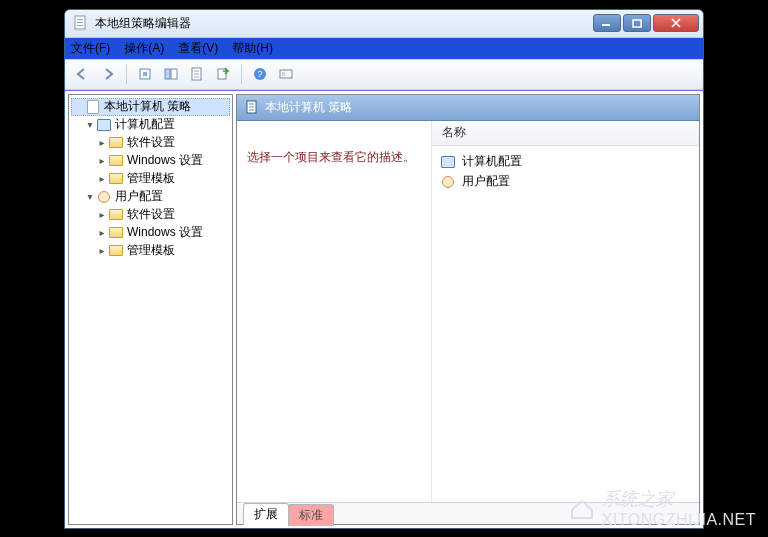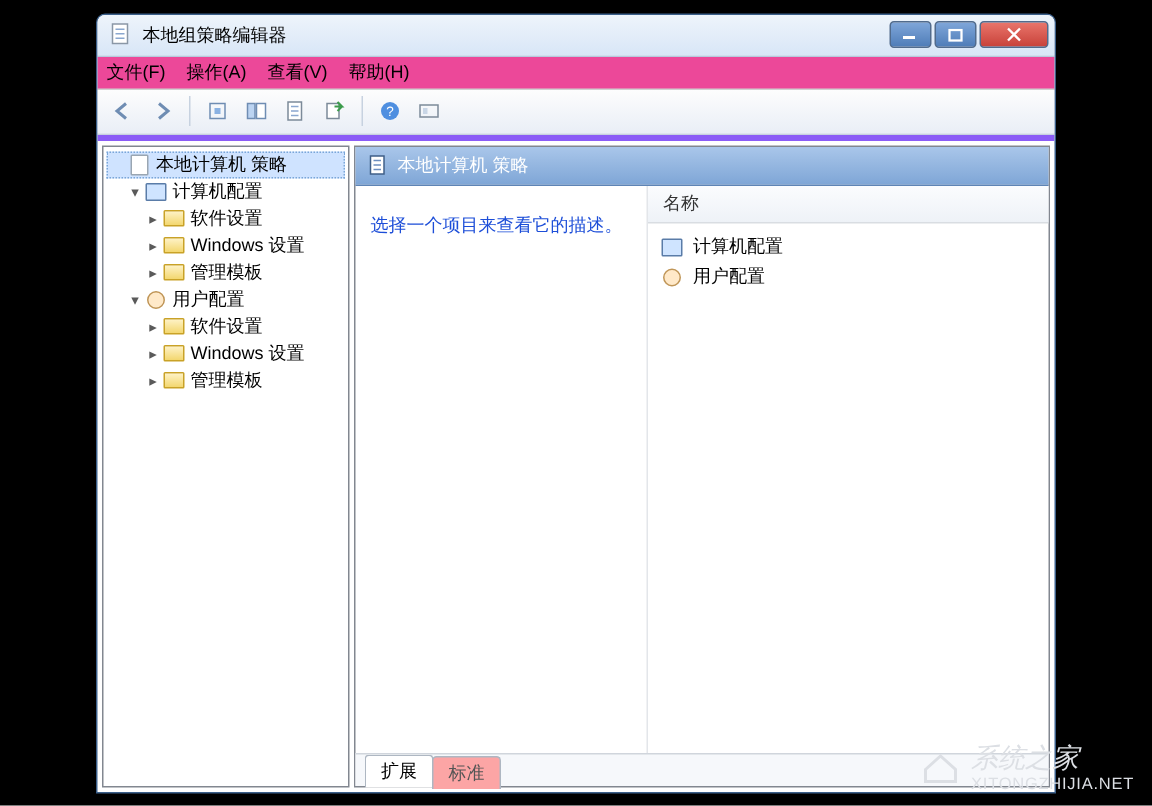--- a/index.html
+++ b/index.html
@@ -4,52 +4,52 @@
 <style>
 * { box-sizing: border-box; margin: 0; padding: 0; font-family: "Microsoft YaHei", "Segoe UI", Tahoma, sans-serif; }
 body { background: #000; display: flex; align-items: center; justify-content: center; height: 537px; width: 768px; overflow: hidden; }
 .window { width: 640px; height: 520px; background: #fff; border: 1px solid #3b5f8a; border-radius: 6px 6px 0 0; box-shadow: 0 0 6px rgba(0,0,0,.4); display: flex; flex-direction: column; overflow: hidden; }
 .titlebar { height: 28px; background: linear-gradient(#eef4fb, #d8e6f7); display: flex; align-items: center; padding: 0 4px 0 8px; border-bottom: 1px solid #b7c9de; }
 .titlebar .t-icon { width: 16px; height: 16px; margin-right: 6px; }
 .titlebar .title { font-size: 12px; color: #000; flex: 1; }
 .winbtns { display: flex; gap: 2px; }
 .winbtn { width: 28px; height: 18px; border: 1px solid #516b8c; border-radius: 3px; display: flex; align-items: center; justify-content: center; font-size: 10px; color: #fff; background: linear-gradient(#7fa6d9,#4f7db8); }
 .winbtn.close { background: linear-gradient(#e9756b,#c8423a); width: 46px; }
-.menubar { height: 22px; background: #ec4899; border-bottom: 1px solid #d0d0d0; display: flex; align-items: center; padding: 0 6px; font-size: 12px; gap: 14px; }
+.menubar { height: 22px; background: #1d4ed8; border-bottom: 1px solid #d0d0d0; display: flex; align-items: center; padding: 0 6px; font-size: 12px; gap: 14px; }
 .menubar span { color: #000; cursor: default; }
 .toolbar { height: 30px; background: linear-gradient(#fdfdfd,#e9eef6); border-bottom: 1px solid #c7d2e0; display: flex; align-items: center; padding: 0 6px; gap: 4px; }
 .tbtn { width: 22px; height: 22px; border: 1px solid transparent; display: flex; align-items: center; justify-content: center; font-size: 12px; color: #444; cursor: default; }
 .tsep { width: 1px; height: 20px; background: #c7d2e0; margin: 0 3px; }
-.content { flex: 1; display: flex; border-top: 4px solid #8b5cf6; }
+.content { flex: 1; display: flex; border-top: 1px solid #8b5cf6; }
 .tree { width: 165px; border: 1px solid #828790; margin: 3px 0 3px 3px; background: #fff; padding: 3px 2px; font-size: 12px; overflow: auto; }
 .node { display: flex; align-items: center; height: 18px; padding-left: 2px; white-space: nowrap; cursor: default; }
 .node .exp { width: 10px; text-align: center; color: #5a5a5a; font-size: 10px; }
 .node .exp.blank { visibility: hidden; }
 .node .nicon { width: 16px; height: 16px; margin: 0 3px 0 1px; display:inline-flex;align-items:center;justify-content:center; }
 .node.sel { background: #cfe3ff; border: 1px dotted #7aa6d8; height: 18px; }
 .ind1 { padding-left: 14px; } .ind2 { padding-left: 26px; }
 .folder { width:14px;height:11px;background:linear-gradient(#fef2c6,#f3d76f);border:1px solid #c9a227;border-radius:1px;}
 .doc { width:12px;height:14px;background:#fff;border:1px solid #9aa6b2;border-radius:1px;}
 .comp { width:14px;height:12px;background:#cfe4ff;border:1px solid #5a7ca8;border-radius:1px;}
 .user { width:12px;height:12px;background:#ffe9c9;border:1px solid #c09658;border-radius:50%;}
 .right { flex: 1; border: 1px solid #828790; margin: 3px 3px 3px 3px; background: #fff; display: flex; flex-direction: column; }
 .rhead { height: 26px; background: linear-gradient(#a9c6ea,#7fa6d6); border-bottom: 1px solid #5e84b5; display: flex; align-items: center; padding: 0 8px; color: #fff; font-size: 12px; gap: 6px; }
 .rhead .hicon { width:14px;height:14px; }
 .rbody { flex: 1; display: flex; font-size: 12px; }
-.descpane { width: 195px; padding: 18px 10px; color: #1d4ed8; border-right: 1px solid #e3e6ea; }
+.descpane { width: 195px; padding: 28px 10px; color: #7f1d1d; border-right: 1px solid #e3e6ea; }
 .listpane { flex: 1; display: flex; flex-direction: column; }
 .colhead { height: 22px; border-bottom: 1px solid #d9dde2; display:flex; align-items:center; padding: 12px 10px; color: #333; background: linear-gradient(#fbfcfe,#eef2f7); }
 .listitems { padding: 6px 8px; }
 .li { display:flex; align-items:center; height: 20px; gap: 6px; cursor: default; }
 .li .licon { width:16px;height:16px;display:inline-flex;align-items:center;justify-content:center; }
 .tabs { height: 22px; display: flex; align-items: flex-end; padding-left: 6px; gap: 0; border-top: 1px solid #d0d5dc; background:#f6f8fb; }
 .tab { padding: 2px 10px; font-size: 12px; border: 1px solid #aeb7c2; border-bottom: none; background: #fff; border-radius: 3px 3px 0 0; margin-right: -1px; position: relative; top: 1px; }
 .tab.inactive { background: #fca5a5; color: #555; top: 2px; }
 .watermark { position: fixed; right: 12px; bottom: 8px; color: #dcdfe4; font-size: 18px; font-weight: normal; font-style: italic; display:flex; align-items:center; gap:6px; pointer-events:none; }
-.watermark .url { font-size: 11px; font-style: normal; letter-spacing: .5px; }
+.watermark .url { font-size: 16px; font-style: normal; letter-spacing: .5px; }
 svg { display:block; }
 </style>
 </head>
 <body>
 
 <div class="window">
 
   <div class="titlebar">
     <span class="t-icon">
       <svg viewBox="0 0 16 16" width="16" height="16">

